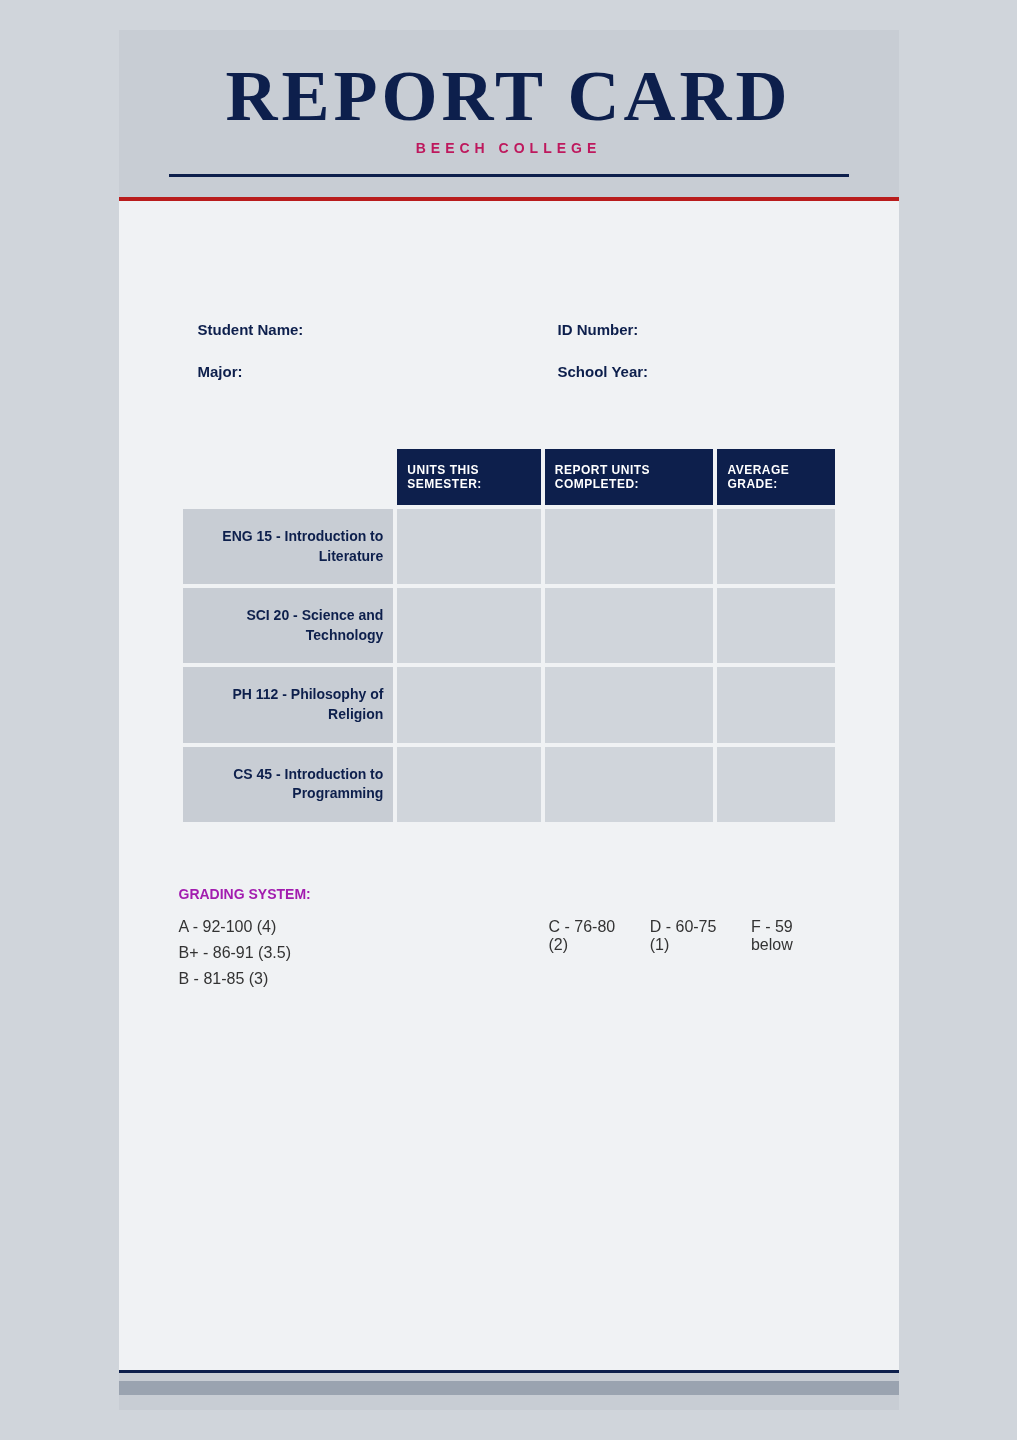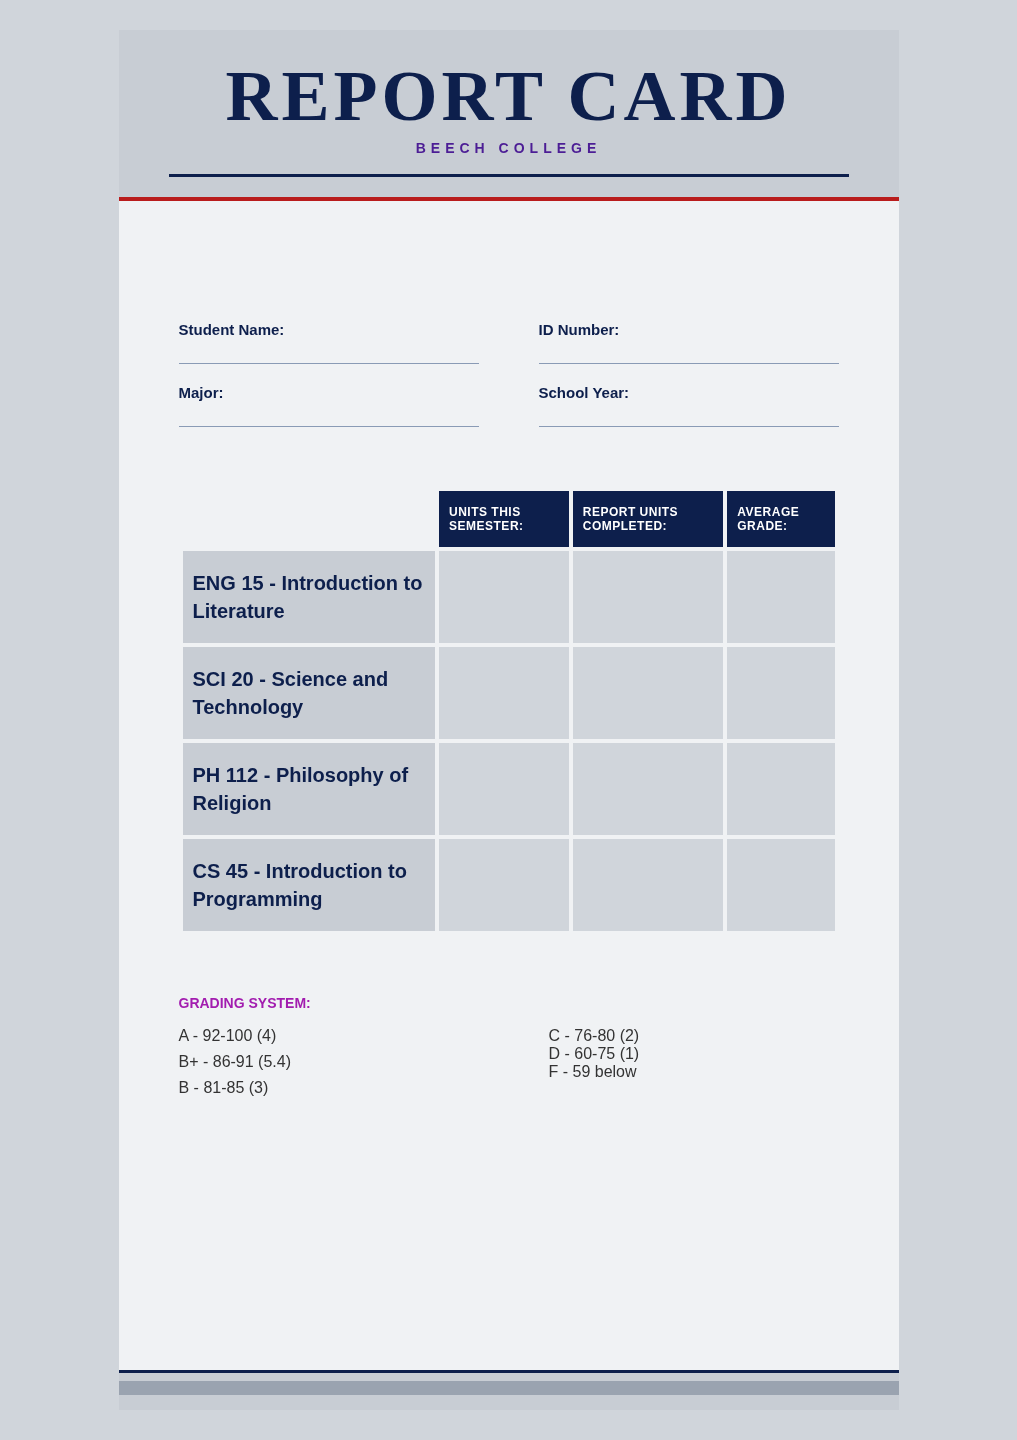--- a/index.html
+++ b/index.html
@@ -39,21 +39,21 @@
       font-weight: 900;
       color: #0d1f4c;
       letter-spacing: 4px;
       line-height: 1;
       font-family: 'Georgia', serif;
     }
 
     .header-subtitle {
       font-size: 14px;
       font-weight: 700;
-      color: #4c1d95;
+      color: #be185d;
       letter-spacing: 5px;
       margin-top: 8px;
     }
 
     .header-line {
       height: 3px;
       background: #0d1f4c;
       margin-top: 18px;
     }
 
@@ -65,21 +65,22 @@
     .student-info {
       display: grid;
       grid-template-columns: 1fr 1fr;
       gap: 20px 60px;
       margin-top: 80px;
       margin-bottom: 60px;
     }
 
     .info-field {
       display: flex;
-      flex-direction: column;
+      flex-direction: row;
+      margin-left: 19px;
     }
 
     .info-label {
       font-size: 15px;
       font-weight: 700;
       color: #0d1f4c;
       margin-bottom: 4px;
     }
 
     .info-line {
@@ -108,22 +109,22 @@
       background: transparent;
     }
 
     .grades-table tbody tr td {
       background: #c8cdd4;
       padding: 18px 10px;
       vertical-align: middle;
     }
 
     .grades-table tbody tr td:first-child {
-      text-align: left;
-      font-size: 20px;
+      text-align: right;
+      font-size: 14px;
       font-weight: 700;
       color: #0d1f4c;
       line-height: 1.4;
     }
 
     .grades-table tbody tr td:not(:first-child) {
       background: #d0d5db;
     }
 
     .grading-section {
@@ -229,24 +230,24 @@
             <td></td>
           </tr>
         </tbody>
     </table>
 
     <div class="grading-section">
       <div class="grading-title">GRADING SYSTEM:</div>
       <div class="grading-grid" id="grading-grid">
       <div style="display: flex; flex-direction: column; gap: 8px;">
             <div class="grading-item">A - 92-100 (4)</div>
-            <div class="grading-item">B+ - 86-91 (5.4)</div>
+            <div class="grading-item">B+ - 86-91 (3.5)</div>
             <div class="grading-item">B - 81-85 (3)</div>
           </div>
-          <div style="display: flex; flex-direction: column; gap: 0;">
+          <div style="display: flex; flex-direction: row; gap: 11px;">
             <div class="grading-item">C - 76-80 (2)</div>
             <div class="grading-item">D - 60-75 (1)</div>
             <div class="grading-item">F - 59 below</div>
           </div>
         </div>
     </div>
 
   </div>
 
   <div class="footer">

